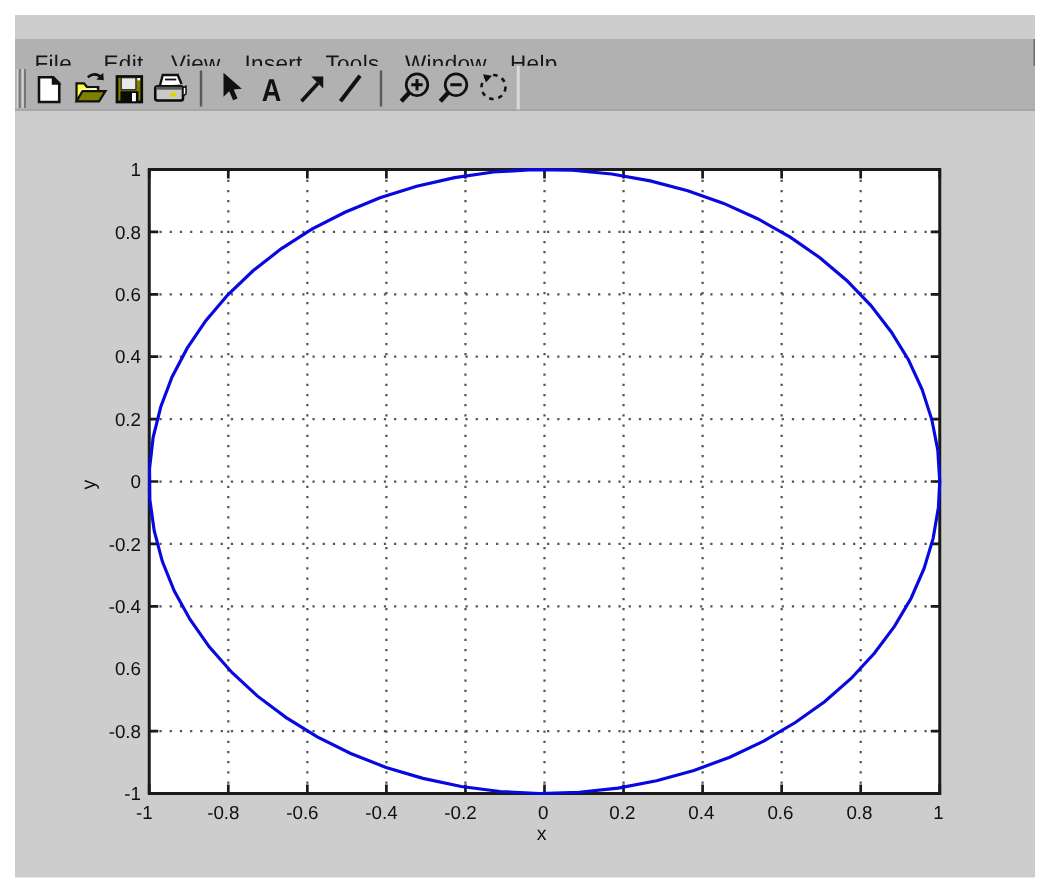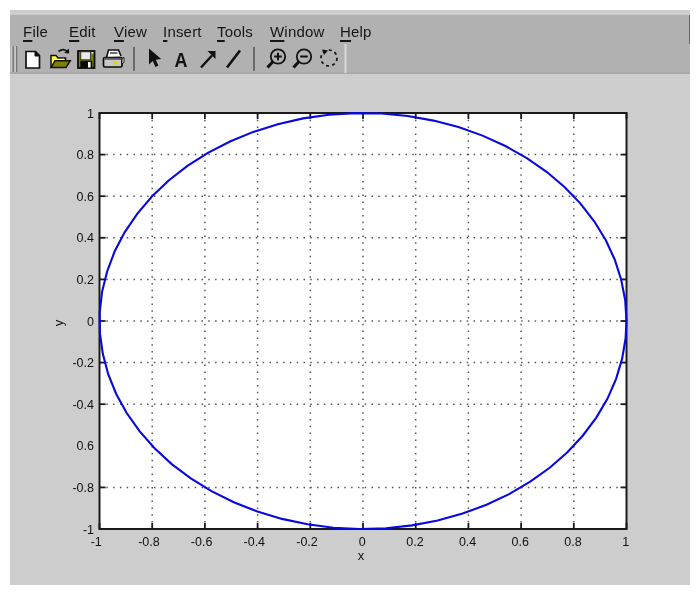--- a/index.html
+++ b/index.html
@@ -1,18 +1,18 @@
 <!DOCTYPE html>
 <html><head>
 <meta charset="utf-8">
 <style>
 * { margin:0; padding:0; box-sizing:border-box; }
 html,body { width:700px; height:595px; background:#ffffff; font-family:"Liberation Sans", sans-serif; }
 #win { position:absolute; left:10px; top:10px; width:680px; height:575px; background:#cdcdcd; filter:blur(0.5px); }
-#menubar { position:absolute; left:0; top:5px; width:680px; height:34px; background:#b1b1b1; border-bottom:2px solid #4e4e4e; border-right:1px solid #6a6a6a; }
+#menubar { position:absolute; left:0; top:16px; width:680px; height:34px; background:#b1b1b1; border-bottom:2px solid #4e4e4e; border-right:1px solid #6a6a6a; }
 #menubar span { position:absolute; top:8px; font-size:15px; color:#161616; letter-spacing:0.2px; }
 #menubar u { text-decoration-line:underline; text-underline-offset:3px; text-decoration-thickness:1.5px; }
 #toolbar { position:absolute; left:0; top:34px; width:680px; height:30px; background:#b1b1b1; }
 #figarea { position:absolute; left:0; top:64px; width:680px; height:511px; }
 svg text { font-family:"Liberation Sans", sans-serif; fill:#111; }
 </style>
 </head>
 <body>
 <div id="win">
   <div id="menubar">

